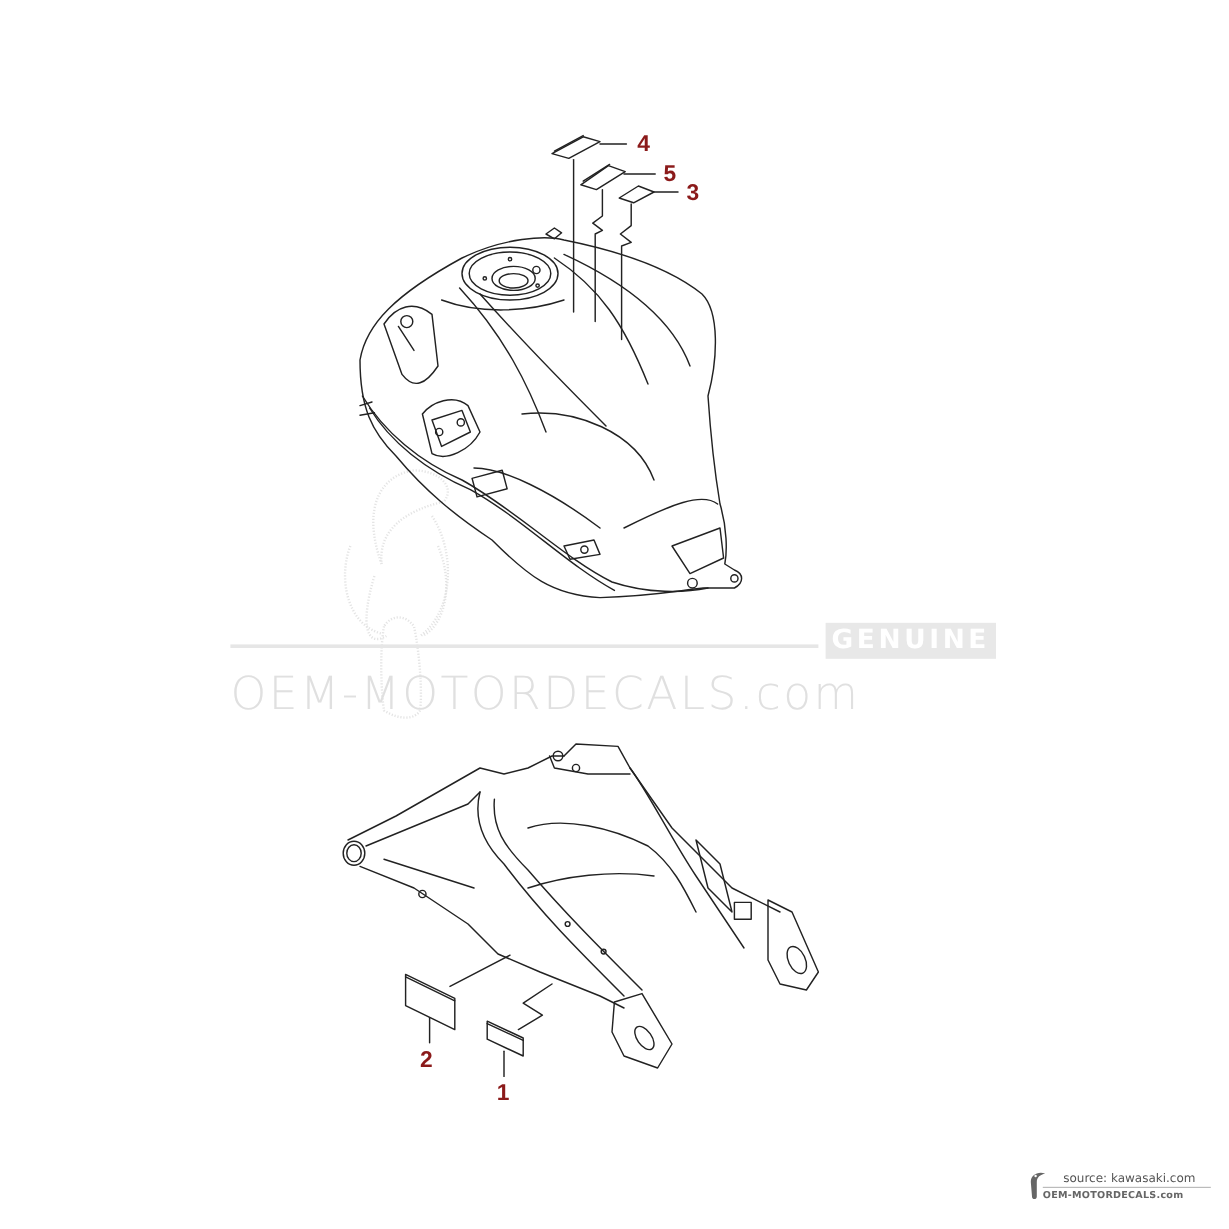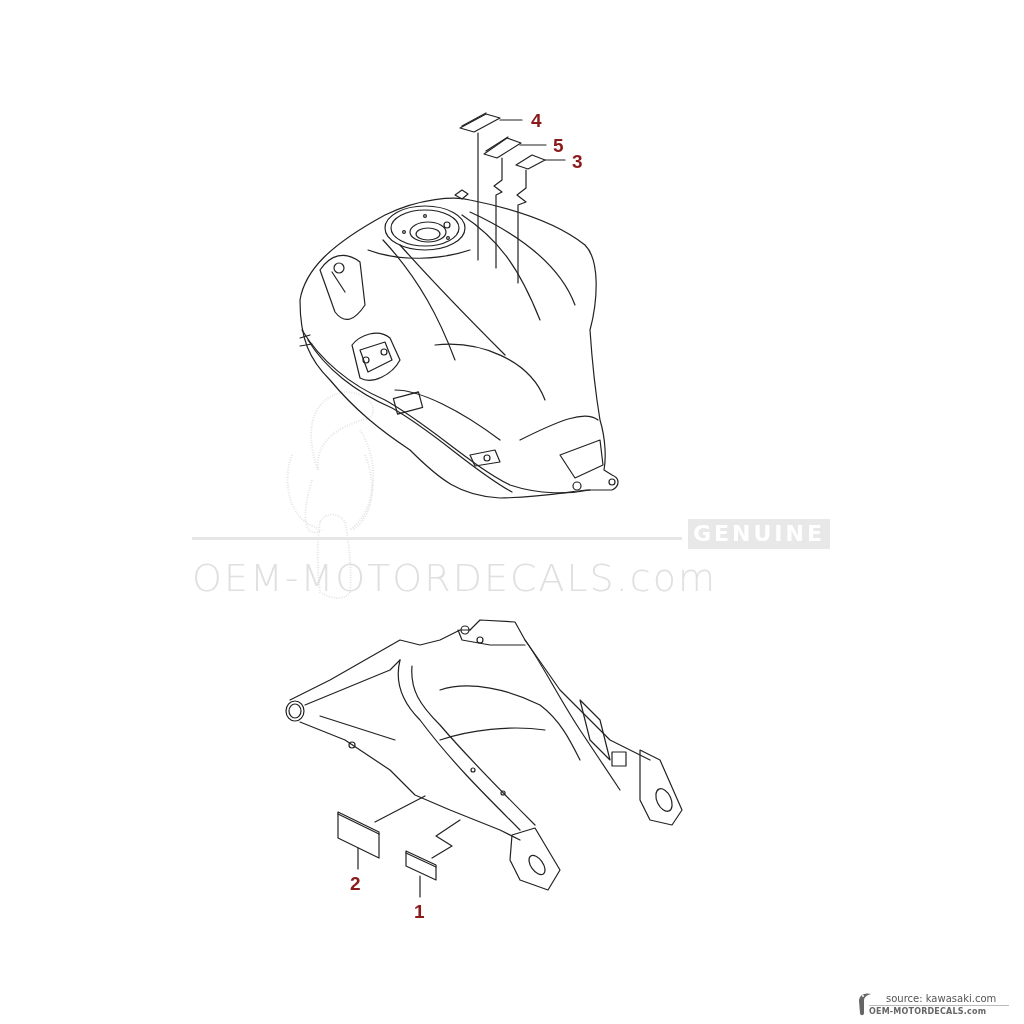--- a/index.html
+++ b/index.html
@@ -3,21 +3,21 @@
 <meta charset="utf-8">
 <style>
   html, body { margin:0; padding:0; background:#ffffff; }
   body { width:1024px; height:1024px; position:relative; overflow:hidden; font-family:"Liberation Sans", sans-serif; }
   .canvas { position:absolute; left:0; top:0; width:1024px; height:1024px; }
   .callout { position:absolute; color:#8b1a1a; font-weight:bold; font-size:19px; font-family:"Liberation Sans", sans-serif; line-height:1; }
   .wm-text { position:absolute; color:#e2e2e2; font-family:"DejaVu Sans", sans-serif; letter-spacing:2px; }
   .wm-main { left:192px; top:556px; font-size:38px; font-weight:300; color:#e0e0e0; }
   .wm-genuine { left:688px; top:519px; width:142px; height:30px; background:#e8e8e8; color:#ffffff; font-size:22px; font-weight:bold; text-align:center; line-height:30px; letter-spacing:3px; }
   .wm-rule { position:absolute; left:192px; top:537px; width:490px; height:3px; background:#e6e6e6; }
-  .source { position:absolute; left:855px; top:975px; width:160px; height:28px;margin-top:16px; }
+  .source { position:absolute; left:855px; top:975px; width:160px; height:28px; }
   .source-line1 { position:absolute; left:31px; top:2px; font-size:10px; color:#555; font-family:"DejaVu Sans", sans-serif; }
   .source-line2 { position:absolute; left:14px; top:16px; font-size:8px; color:#666; font-weight:bold; font-family:"DejaVu Sans", sans-serif; letter-spacing:0.2px; }
 </style>
 </head>
 <body>
 
 <div>
   <svg class="canvas" viewBox="0 0 1024 1024">
     <g fill="none" stroke="#e4e4e4" stroke-width="2" stroke-dasharray="1 1.5">
       <path d="M318 470 C 300 420, 320 395, 345 392 C 365 392, 380 405, 370 418 C 340 425, 315 440, 318 470"></path>

